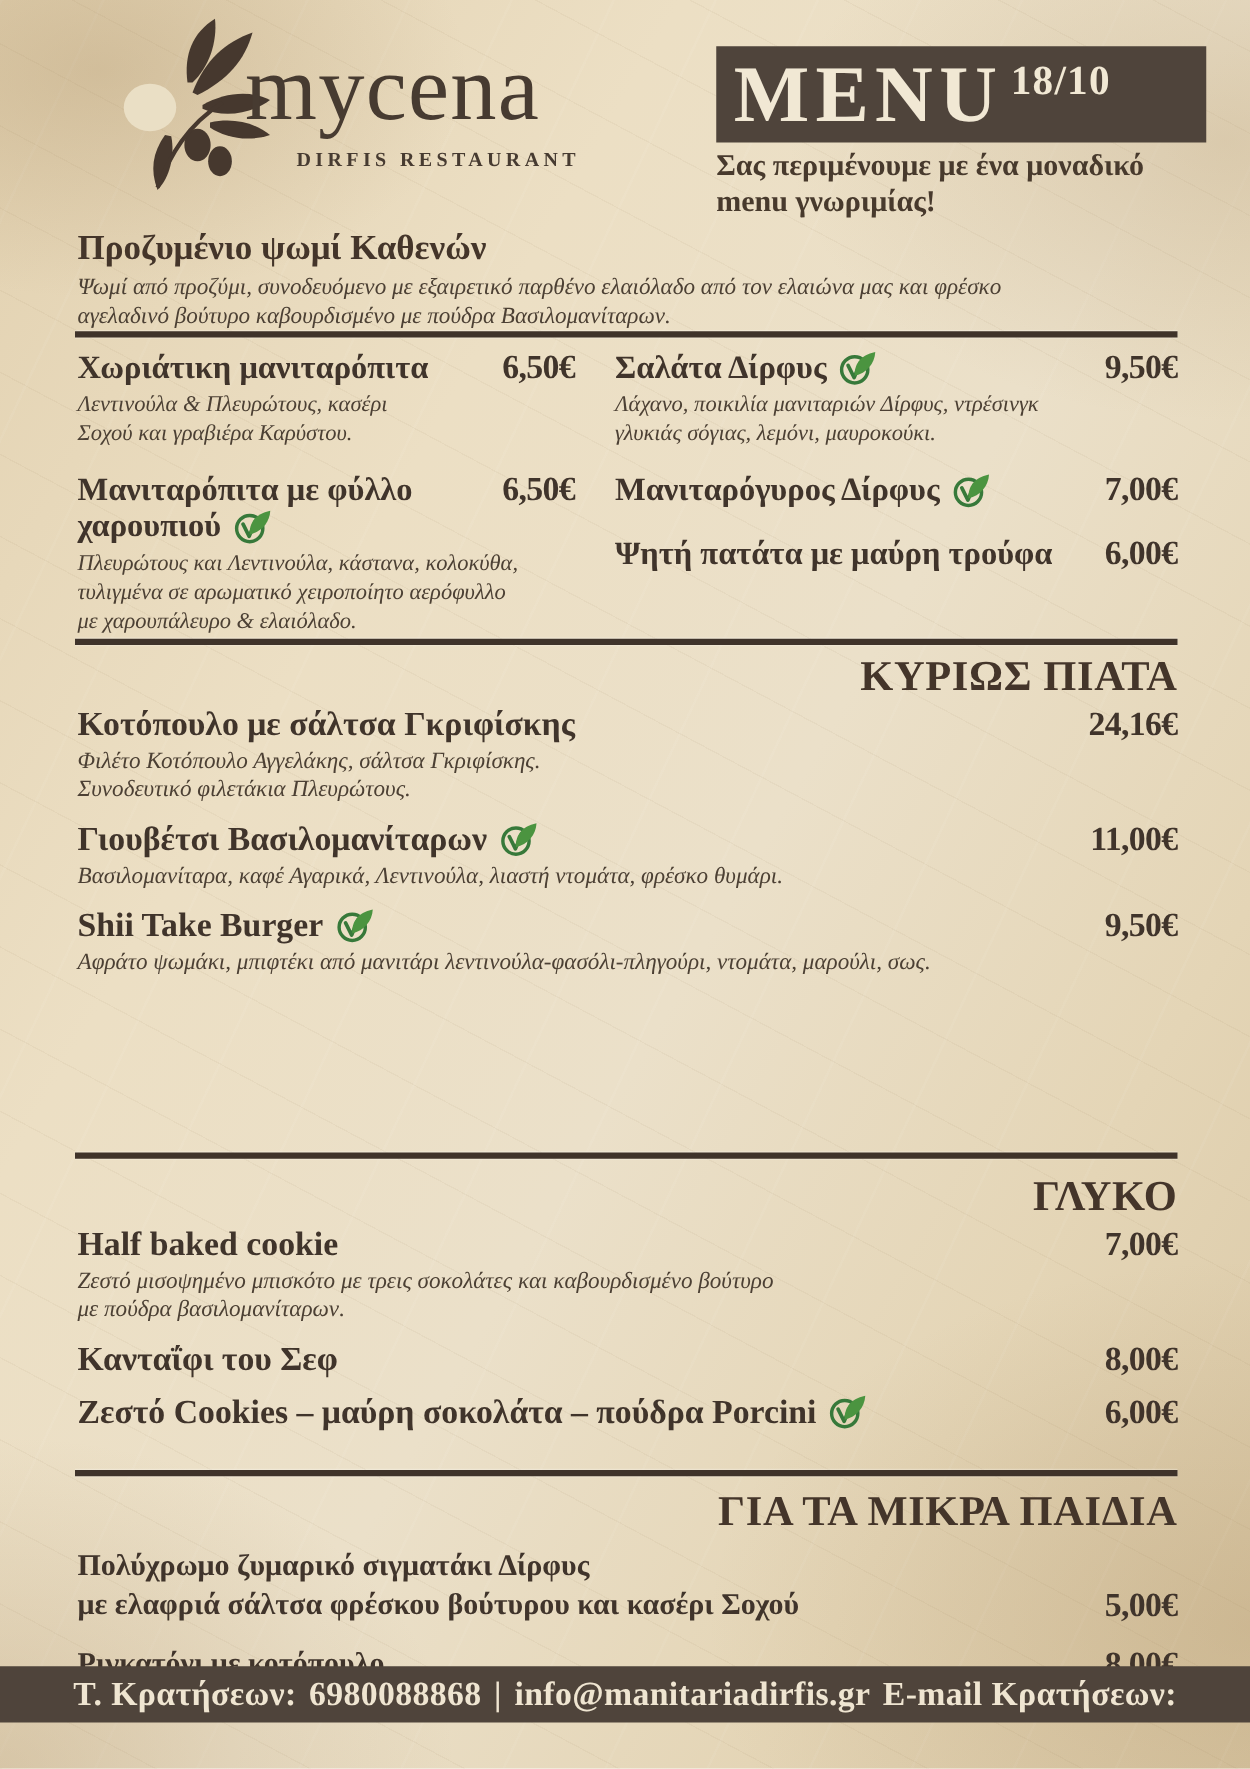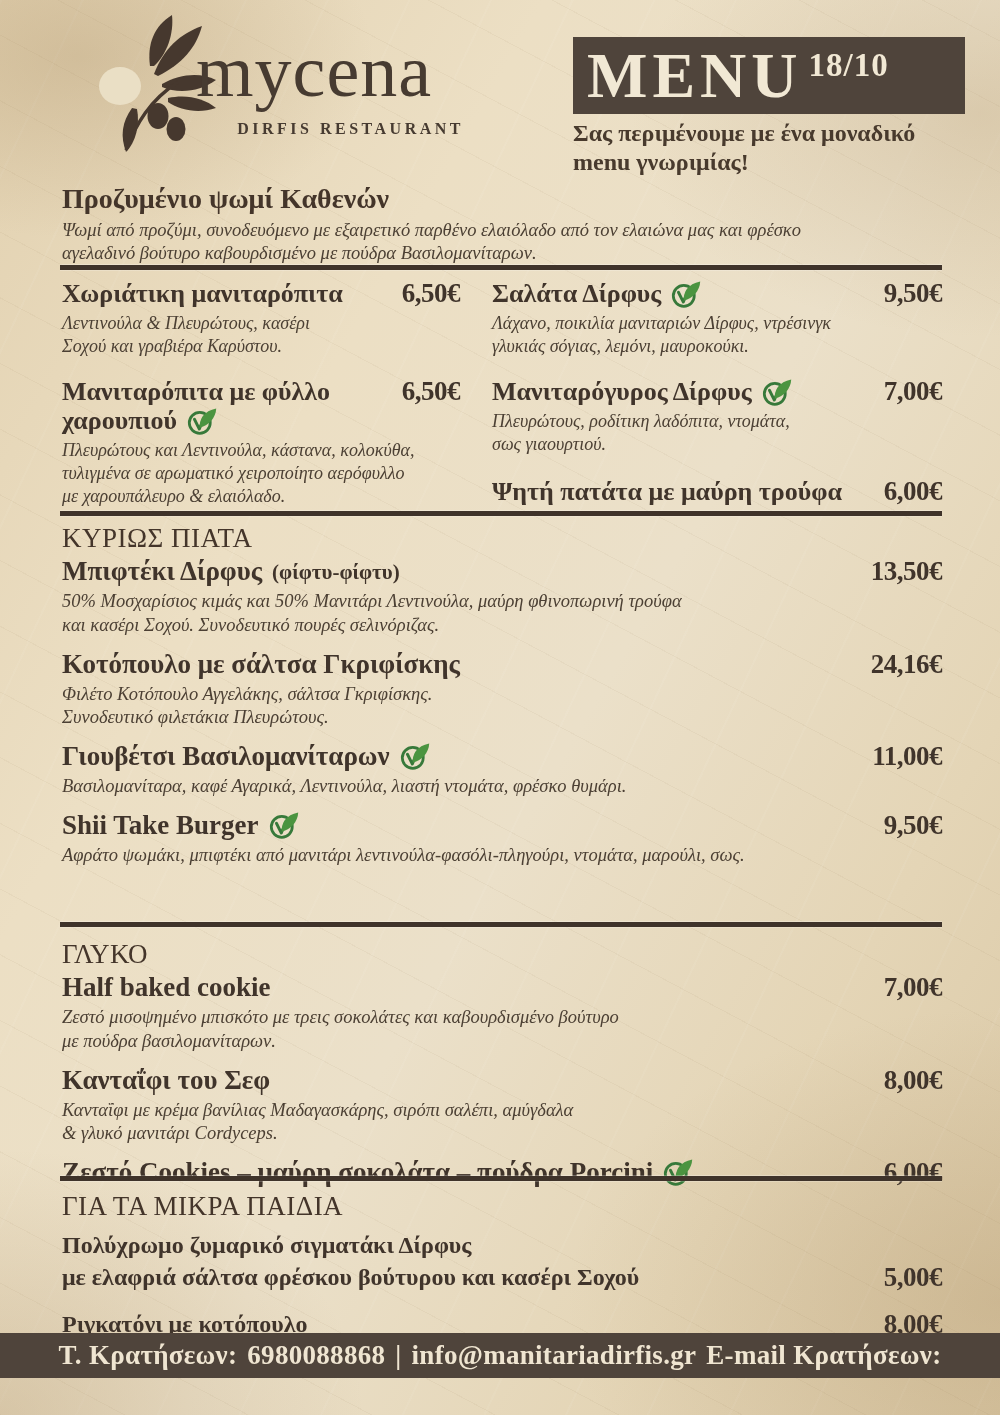--- a/index.html
+++ b/index.html
@@ -30,21 +30,21 @@
     display:flex; align-items:center; padding-left:14px; box-sizing:border-box;}
   .badge .menu{font-size:64px; letter-spacing:5px; color:#f1e8d4; line-height:1; font-weight:700;}
   .badge .date{font-size:33px; font-weight:700; color:#f1e8d4; margin-left:6px; align-self:flex-start; margin-top:10px; letter-spacing:1px;}
   .tagline{position:absolute; left:573px; top:119px; font-size:24px; font-weight:700;
     line-height:1.22; white-space:pre-line; color:#483a2d;}
   
   .sec{position:absolute; left:62px; width:880px;}
   .rule{position:absolute; left:60px; width:882px; height:5px; background:#3f332a;
     box-shadow:0 -1px 0 rgba(255,255,255,.25), 0 1px 0 rgba(255,255,255,.2);}
   .block-title{font-size:28px; font-weight:700; margin:0; color:#44352a; line-height:1.1;}
-  .caps{font-size:27px; font-weight:400; margin:0 0 4px 0; letter-spacing:.5px; color:#44352a; line-height:1.05;}
+  .caps{font-size:34px; font-weight:700; margin:0 0 4px 0; letter-spacing:.5px; color:#44352a; line-height:1.05;text-align:right;}
   .desc{font-style:italic; font-size:18.5px; line-height:1.28; margin:4px 0 0; white-space:pre-line; color:#4c4034;}
   .row{display:flex; justify-content:space-between; align-items:baseline;}
   .left-group{display:flex; align-items:center;}
   .iname{font-size:26px; font-weight:700; line-height:1.1; color:#40342b;}
   .mname{font-size:27px; font-weight:700; line-height:1.1; color:#40342b;}
   .note{font-size:21px; font-weight:700; margin-left:10px; color:#40342b;}
   .price{font-size:27px; font-weight:700; white-space:nowrap; color:#40342b; letter-spacing:-.5px;}
   .vicon{width:32px; height:29px; color:#37793a; margin-left:9px; flex:none;}
   
   .starters{display:grid; grid-template-columns:398px 1fr; column-gap:32px;}
@@ -150,48 +150,35 @@
       <div class="s-item" style="margin-top:18px">
         <div class="row">
           <span class="left-group">
             <span class="iname">Μανιταρόγυρος Δίρφυς</span>
             <svg class="vicon">
                 <use href="#vg"></use>
               </svg>
           </span>
           <span class="price">7,00€</span>
         </div>
-        <p class="desc">Πλευρώτους, ροδίτικη λαδόπιτα, ντομάτα,
-σως γιαουρτιού.</p>
       </div>
       <div class="s-item" style="margin-top:20px">
         <div class="row">
           <span class="iname">Ψητή πατάτα με μαύρη τρούφα</span>
           <span class="price">6,00€</span>
         </div>
       </div>
     </div>
   </div>
   <div class="rule" style="top:511px"></div>
 
   <div class="sec" style="top:524px">
     <h2 class="caps">ΚΥΡΙΩΣ ΠΙΑΤΑ</h2>
     <div class="mi">
       <div class="row">
-        <span class="left-group">
-          <span class="mname">Μπιφτέκι Δίρφυς</span>
-          <span class="note">(φίφτυ-φίφτυ)</span>
-        </span>
-        <span class="price">13,50€</span>
-      </div>
-      <p class="desc">50% Μοσχαρίσιος κιμάς και 50% Μανιτάρι Λεντινούλα, μαύρη φθινοπωρινή τρούφα
-και κασέρι Σοχού. Συνοδευτικό πουρές σελινόριζας.</p>
-    </div>
-    <div class="mi">
-      <div class="row">
         <span class="mname">Κοτόπουλο με σάλτσα Γκριφίσκης</span>
         <span class="price">24,16€</span>
       </div>
       <p class="desc">Φιλέτο Κοτόπουλο Αγγελάκης, σάλτσα Γκριφίσκης.
 Συνοδευτικό φιλετάκια Πλευρώτους.</p>
     </div>
     <div class="mi">
       <div class="row">
         <span class="left-group">
           <span class="mname">Γιουβέτσι Βασιλομανίταρων</span>
@@ -226,22 +213,20 @@
         <span class="price">7,00€</span>
       </div>
       <p class="desc">Ζεστό μισοψημένο μπισκότο με τρεις σοκολάτες και καβουρδισμένο βούτυρο
 με πούδρα βασιλομανίταρων.</p>
     </div>
     <div class="mi">
       <div class="row">
         <span class="mname">Κανταΐφι του Σεφ</span>
         <span class="price">8,00€</span>
       </div>
-      <p class="desc">Κανταΐφι με κρέμα βανίλιας Μαδαγασκάρης, σιρόπι σαλέπι, αμύγδαλα
-&amp; γλυκό μανιτάρι Cordyceps.</p>
     </div>
     <div class="mi">
       <div class="row">
         <span class="left-group">
           <span class="mname">Ζεστό Cookies – μαύρη σοκολάτα – πούδρα Porcini</span>
           <svg class="vicon">
               <use href="#vg"></use>
             </svg>
         </span>
         <span class="price">6,00€</span>

